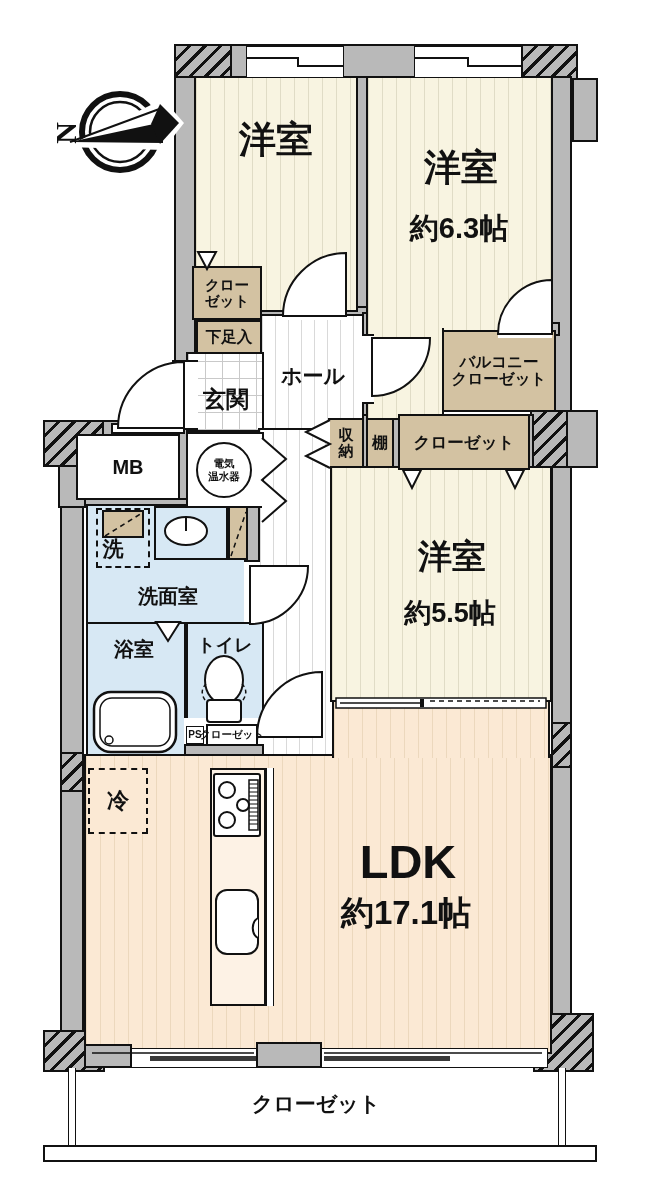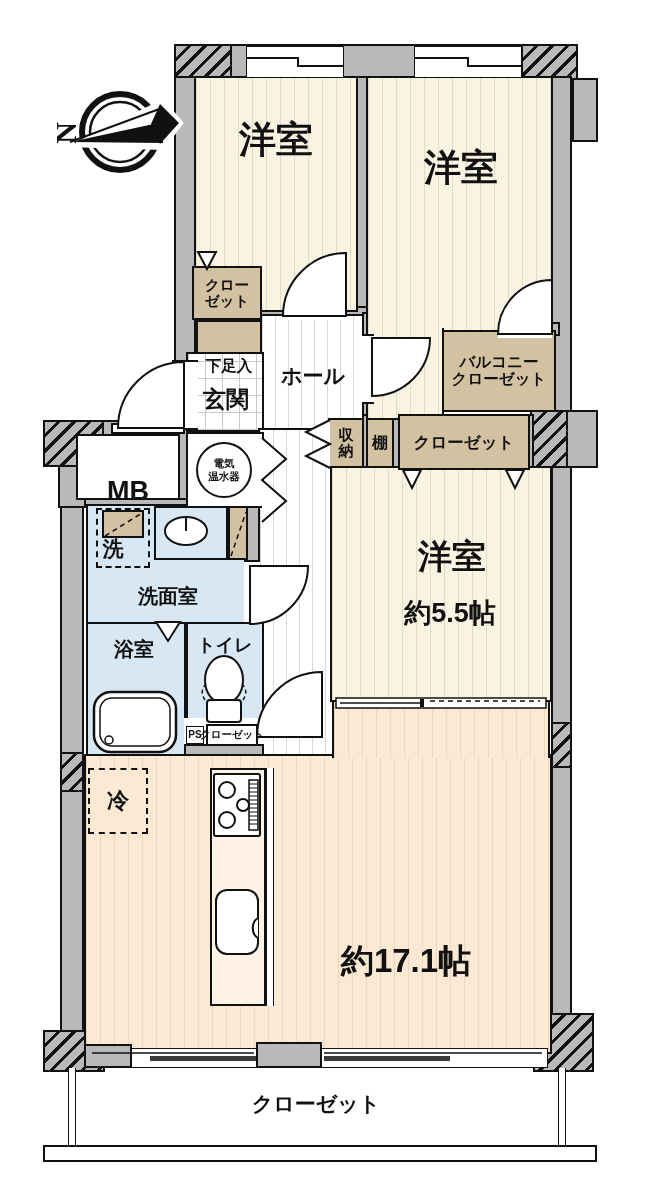--- a/index.html
+++ b/index.html
@@ -180,48 +180,50 @@
     <g>
       <rect x="216" y="890" width="42" height="64" rx="11" fill="#fff" stroke="#111" stroke-width="2"></rect>
       <path d="M258,918 c-7,4 -7,16 0,20" fill="#fff" stroke="#111" stroke-width="2"></path>
     </g>
   </svg>
 
   <div class="lbl" style="left:66px;top:133px;font-size:30px;font-family:'Liberation Serif',serif;transform:translate(-50%,-50%) rotate(-90deg);">N</div>
 
   <div class="lbl" style="left:276px;top:140px;font-size:37px;">洋室</div>
   <div class="lbl" style="left:461px;top:168px;font-size:37px;">洋室</div>
+  <div class="lbl" style="left:459px;top:228px;font-size:29px;">約6.3帖</div>
   <div class="lbl" style="left:452px;top:556px;font-size:34px;">洋室</div>
   <div class="lbl" style="left:450px;top:613px;font-size:27px;">約5.5帖</div>
-  <div class="lbl" style="left:406px;top:913px;font-size:33px;margin-top:48px;">約17.1帖</div>
+  <div class="lbl" style="left:408px;top:862px;font-size:47px;">LDK</div>
+  <div class="lbl" style="left:406px;top:913px;font-size:33px;">約17.1帖</div>
 
   <div class="lbl" style="left:313px;top:376px;font-size:21px;">ホール</div>
   <div class="lbl" style="left:226px;top:400px;font-size:23px;">玄関</div>
   <div class="lbl" style="left:168px;top:596px;font-size:20px;">洗面室</div>
   <div class="lbl" style="left:134px;top:649px;font-size:20px;">浴室</div>
   <div class="lbl" style="left:225px;top:645px;font-size:18px;">トイレ</div>
   <div class="lbl" style="left:316px;top:1104px;font-size:21px;">クローゼット</div>
 
   <div class="lbl" style="left:227px;top:293px;font-size:14.5px;">
     <span>クロー</span><br>
     <span>ゼット</span>
   </div>
-  <div class="lbl" style="left:229px;top:337px;font-size:15.5px;margin-top:29px;">下足入</div>
+  <div class="lbl" style="left:229px;top:337px;font-size:15.5px;">下足入</div>
   <div class="lbl" style="left:499px;top:370px;font-size:15.5px;">
     <span>バルコニー</span><br>
     <span>クローゼット</span>
   </div>
   <div class="lbl" style="left:346px;top:443px;font-size:15px;line-height:1.05;">
     <span>収</span><br>
     <span>納</span>
   </div>
   <div class="lbl" style="left:380px;top:443px;font-size:16px;">棚</div>
   <div class="lbl" style="left:464px;top:442px;font-size:16.5px;">クローゼット</div>
 
-  <div class="lbl" style="left:128px;top:491px;font-size:27px;">MB</div>
+  <div class="lbl" style="left:128px;top:467px;font-size:20px;">MB</div>
   <div class="lbl" style="left:224px;top:470px;font-size:10.5px;line-height:1.2;">
     <span>電気</span><br>
     <span>温水器</span>
   </div>
   <div class="lbl" style="left:113px;top:549px;font-size:21px;">洗</div>
   <div class="lbl" style="left:195px;top:735px;font-size:10px;">PS</div>
   <div class="lbl" style="left:232px;top:735px;font-size:10.5px;">クローゼット</div>
   <div class="lbl" style="left:118px;top:801px;font-size:22px;">冷</div>
 
 </div>

